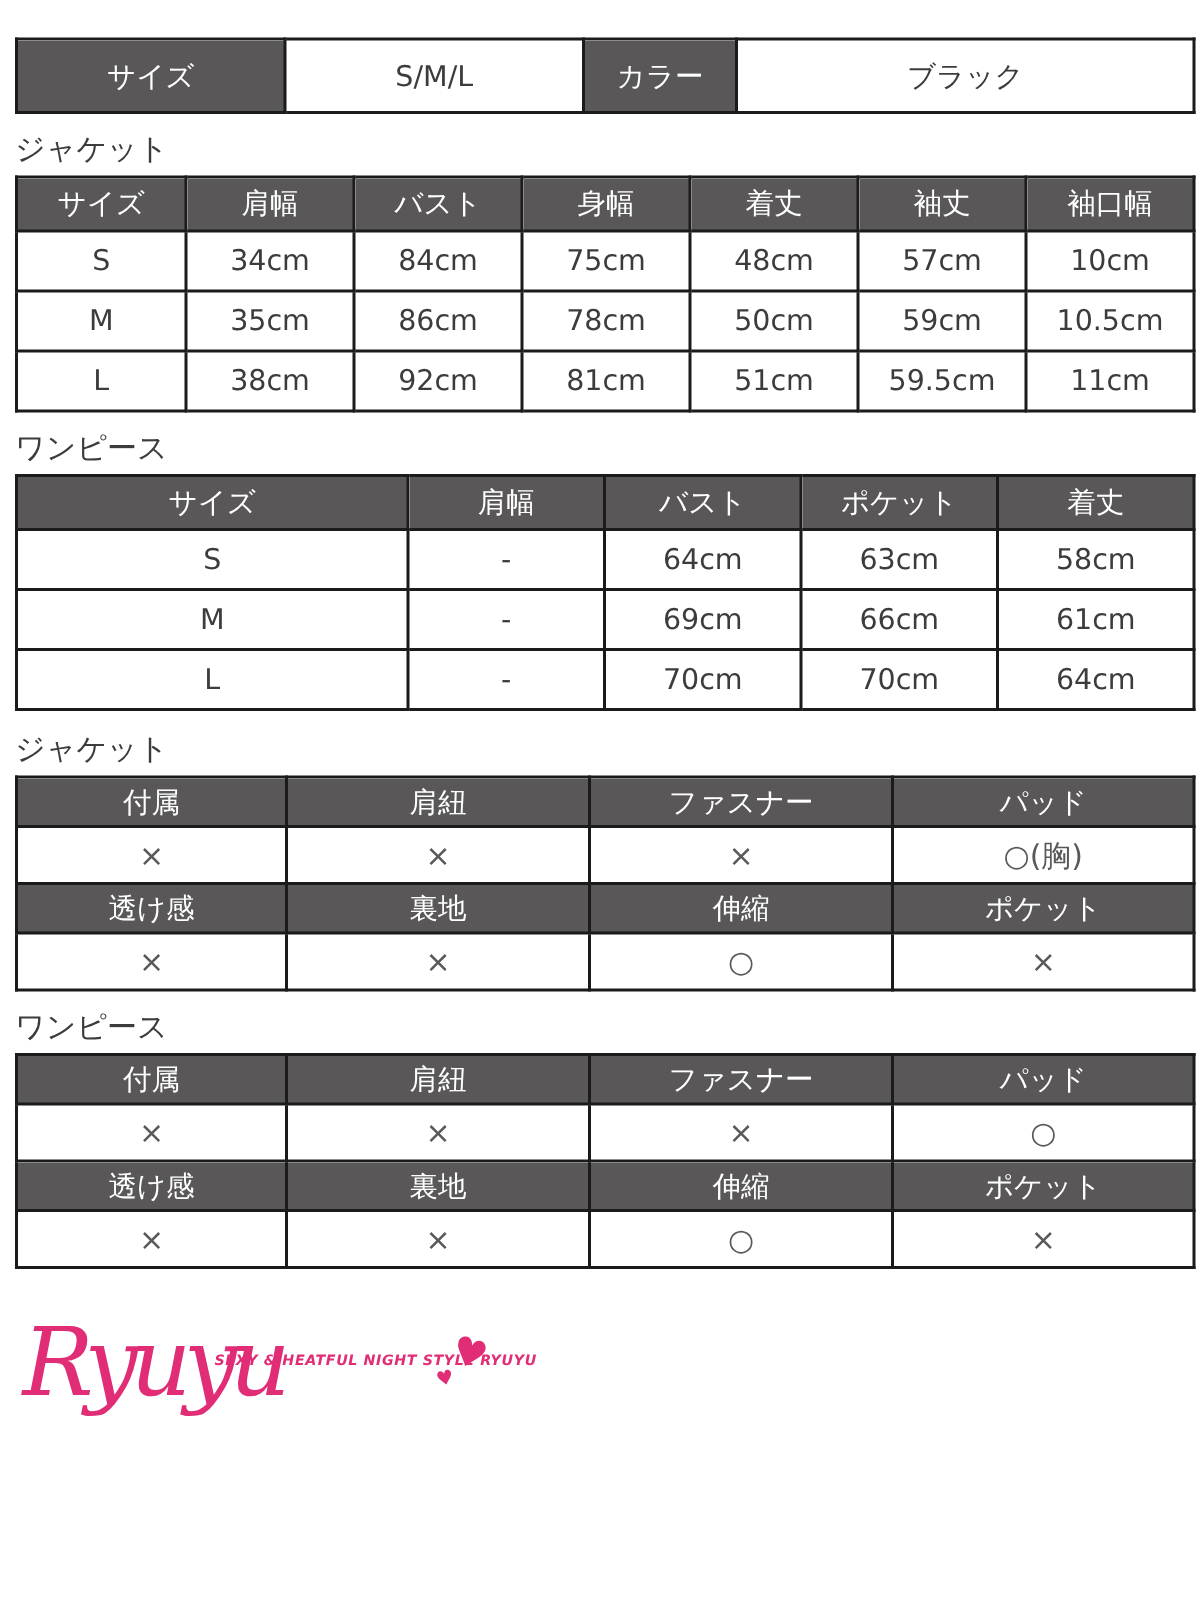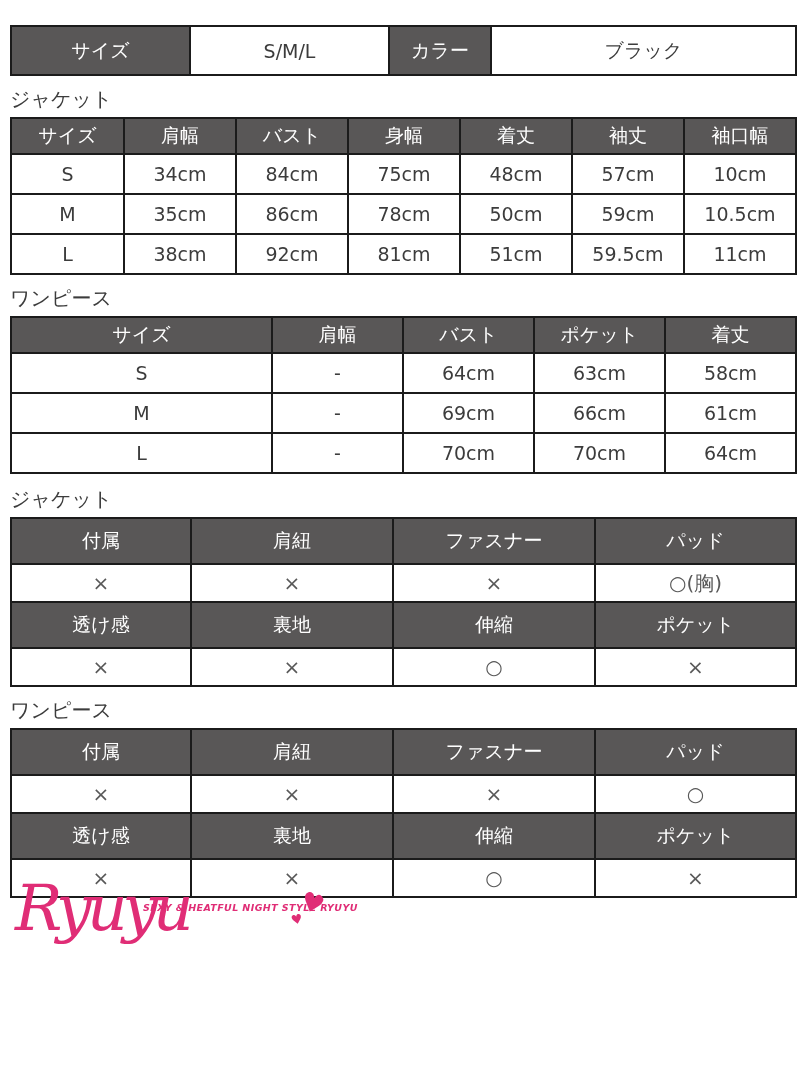--- a/index.html
+++ b/index.html
@@ -33,21 +33,21 @@
   td.val {
     background: #ffffff;
     color: #3c3c3c;
     font-size: 19px;
   }
   td.mark { color: #595959; font-size: 20px; }
 
   .info-table tr { height: 49px; }
   .size-table tr.hrow { height: 36px; }
   .size-table tr.drow { height: 40px; }
-  .spec-table tr.hrow { height: 46px; }
+  .spec-table tr.hrow { height: 33px; }
   .spec-table tr.drow { height: 38px; }
 
   .sec-label {
     font-size: 20px;
     color: #3c3c3c;
     margin: 11px 0 6px 10px;
     line-height: 24px;
   }
   .sec-label.tight { margin-top: 13px; }
 

